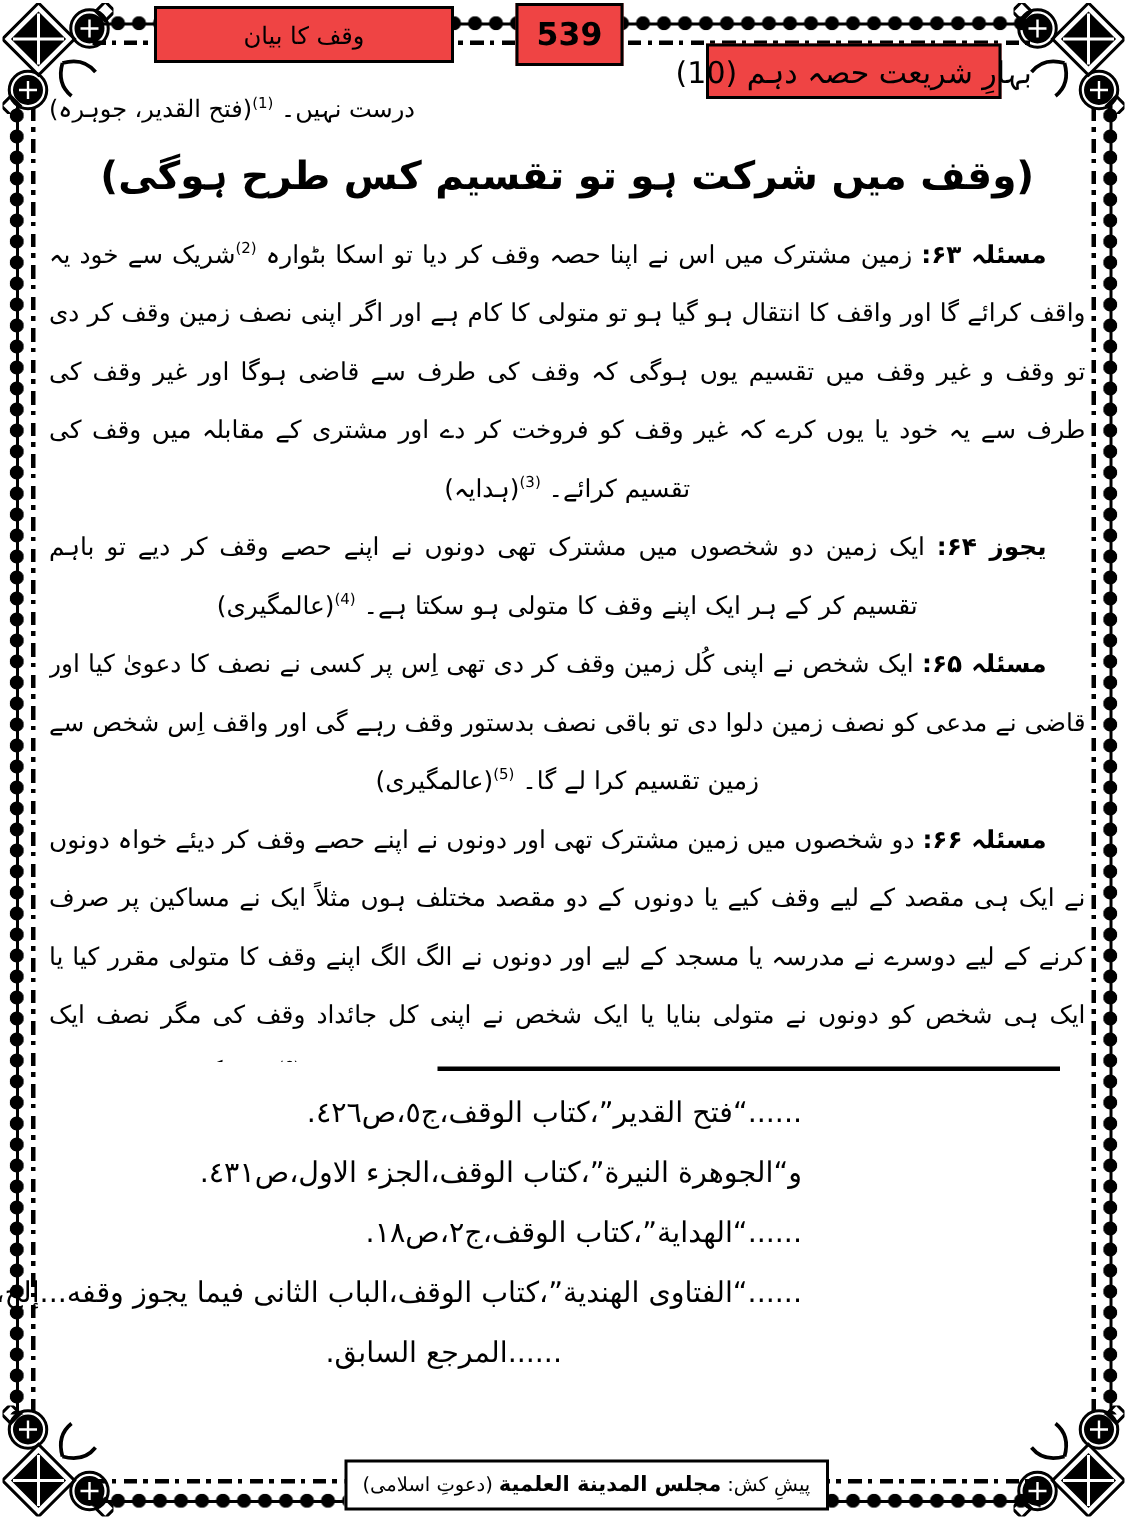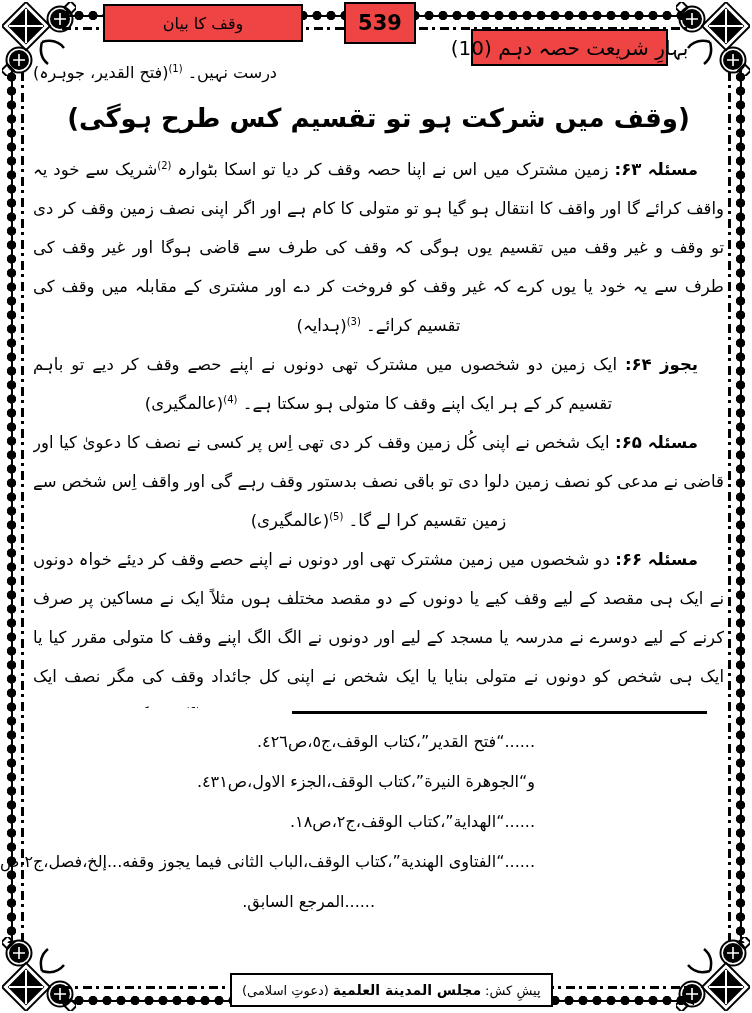--- a/index.html
+++ b/index.html
@@ -41,21 +41,21 @@
   .content{position:absolute;top:56px;left:33px;right:28px;height:652px;overflow:hidden;direction:rtl;}
   .intro{font-size:16px;line-height:34px;text-align:left;}
   .heading{font-size:26px;line-height:52px;font-weight:bold;text-align:center;margin:2px 0 6px;
     letter-spacing:-0.5px;}
   .para{font-size:16.5px;line-height:39px;text-align:justify;text-align-last:center;text-indent:26px;margin:0;}
   .lead{font-weight:bold;}
   sup{font-size:10px;line-height:0;}
   
   .fn-rule{position:absolute;left:292px;top:711px;width:415px;height:3px;background:#000;}
   .footnotes{position:absolute;top:722px;right:217px;left:55px;direction:rtl;
-    font-size:16px;line-height:40px;text-align:right;}
+    font-size:19px;line-height:40px;text-align:right;}
   .fn-line{white-space:nowrap;}
   .fn-last{display:flex;justify-content:space-between;padding-right:160px;white-space:nowrap;}
   
   .fbox{position:absolute;left:230px;bottom:6px;height:30px;padding:0 10px;background:#fff;
     border:2.5px solid #000;z-index:6;display:inline-flex;align-items:center;gap:4px;
     font-size:13px;white-space:nowrap;}
   .fbox .bold{font-weight:bold;font-size:14px;}
 </style>
 </head>
 <body>

